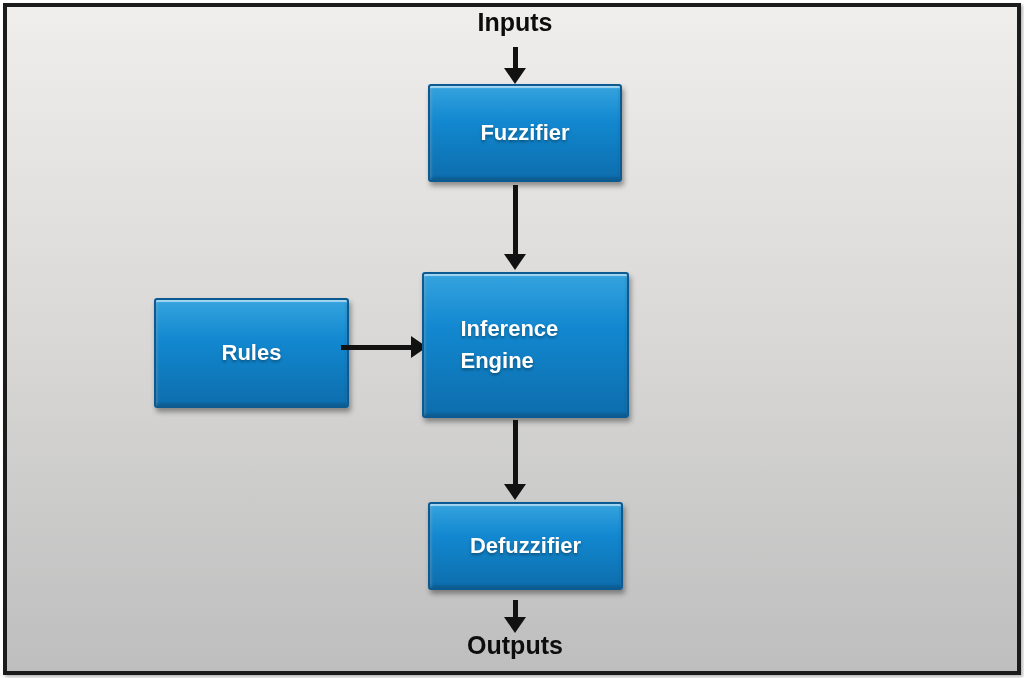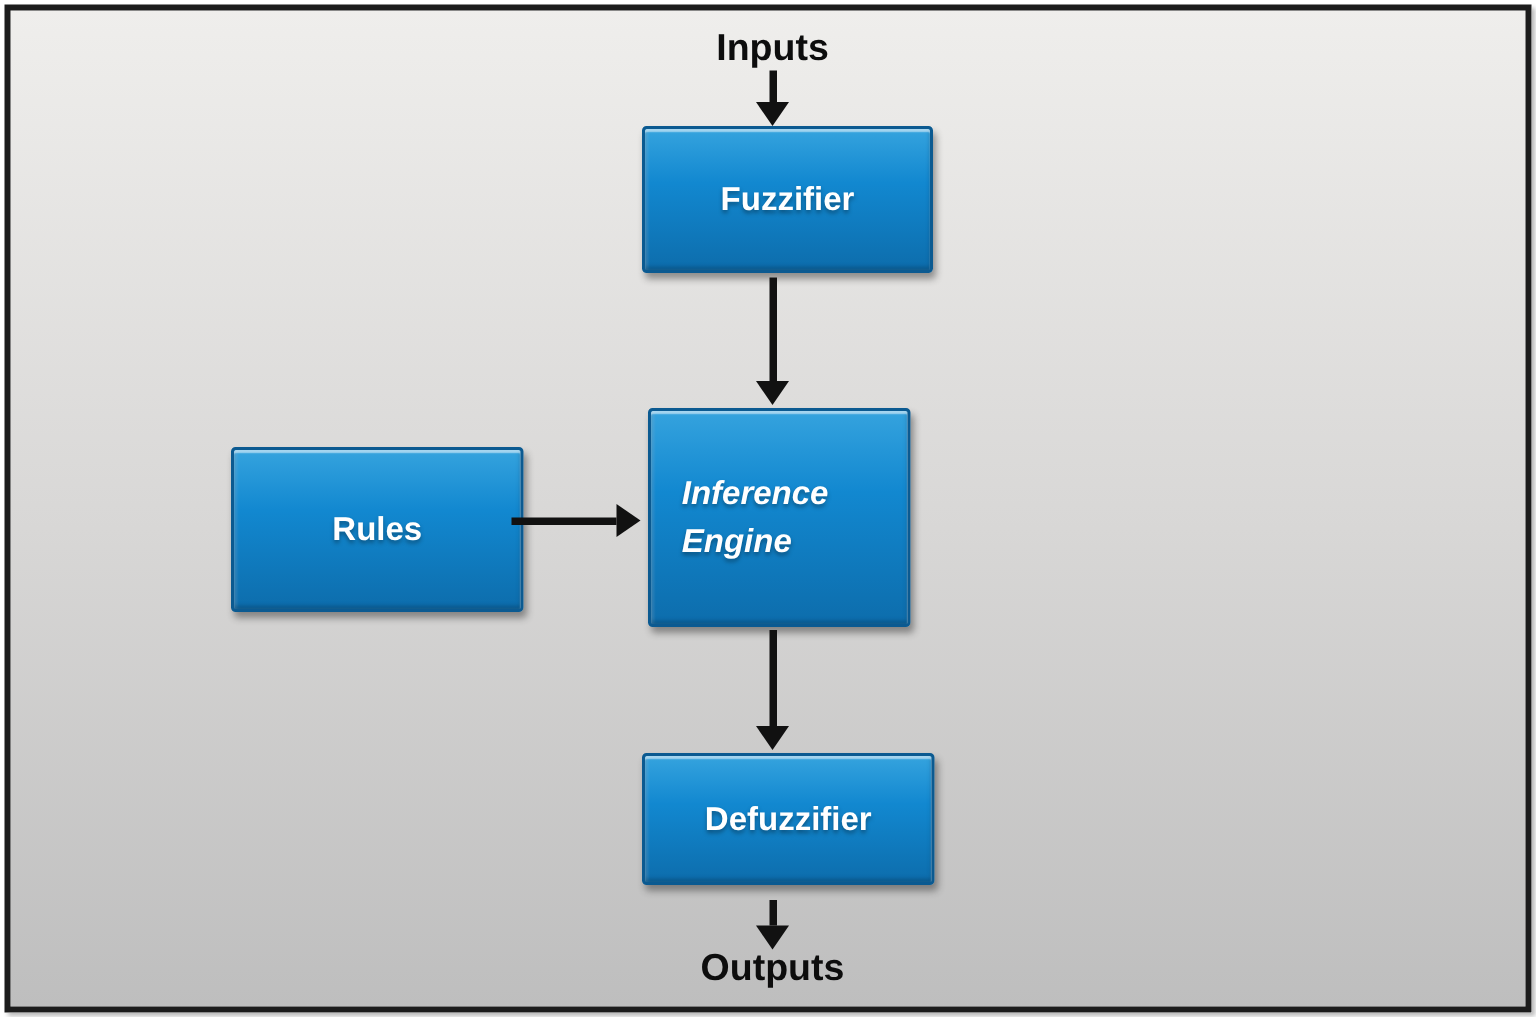--- a/index.html
+++ b/index.html
@@ -59,34 +59,34 @@
     color: var(--box-text);
     font-weight: bold;
     font-size: 22px;
     line-height: 1.45;
     text-align: left;
     text-shadow: 0 2px 3px rgba(0,0,0,0.35);
   }
   .node .label.wrap { max-width: 130px; }
 
   .node-fuzzifier   { left: 421px; top:  77px; width: 194px; height: 98px; }
-  .node-inference   { left: 425px; top: 265px; width: 175px; height: 146px; font-style: italic; }
+  .node-inference   { left: 415px; top: 265px; width: 207px; height: 146px; }
   .node-rules       { left: 147px; top: 291px; width: 195px; height: 110px; }
   .node-defuzzifier { left: 421px; top: 495px; width: 195px; height: 88px; }
 
   .io-label {
     position: absolute;
     left: 408px;
     width: 200px;
     text-align: center;
     font-size: 25px;
     font-weight: bold;
     color: var(--label-text);
   }
-  .io-inputs  { top: 11px; }
+  .io-inputs  { top: 1px; }
   .io-outputs { top: 624px; }
 
   
   .arrow-v {
     position: absolute;
     width: 22px;
     display: flex;
     flex-direction: column;
     align-items: center;
   }

